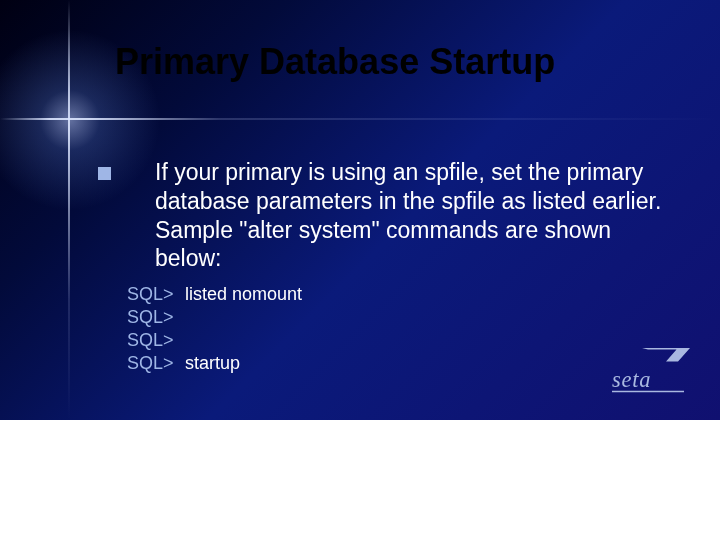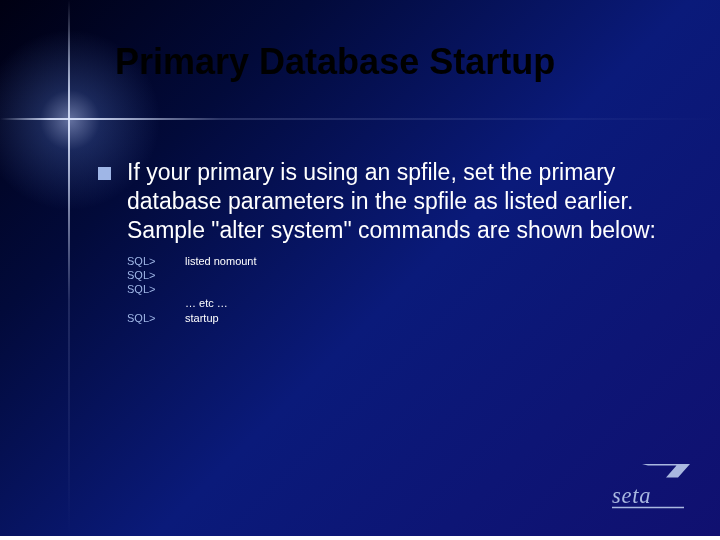--- a/index.html
+++ b/index.html
@@ -6,21 +6,21 @@
     margin: 0;
     padding: 0;
     width: 720px;
     height: 540px;
     overflow: hidden;
     font-family: Verdana, Arial, sans-serif;
   }
   .slide {
     position: relative;
     width: 720px;
-    height: 536px;
+    height: 420px;
     background:
       radial-gradient(circle at 70px 120px, rgba(180,200,255,0.55) 0px, rgba(100,140,230,0.25) 30px, rgba(0,0,0,0) 90px),
       linear-gradient(135deg, #000012 0%, #020a3a 25%, #0a1a7a 55%, #101070 100%);
     color: #fff;
     box-sizing: border-box;
   }
   .hline {
     position: absolute;
     left: 0;
     top: 118px;
@@ -62,25 +62,26 @@
   .bullet {
     width: 13px;
     height: 13px;
     background: #9fb6e6;
     margin-top: 9px;
     margin-right: 16px;
     flex: 0 0 auto;
   }
   .bullet-text {
     flex: 1 1 auto;
+    margin-left: 28px;
   }
   .sql-block {
     margin-top: 10px;
     margin-left: 29px;
-    font-size: 11px;
+    font-size: 18px;
     line-height: 1.28;
   }
   .sql-line {
     display: flex;
     align-items: flex-start;
   }
   .sql-prompt {
     color: #9fb6e6;
     width: 58px;
     flex: 0 0 58px;
@@ -126,24 +127,20 @@
         <span class="sql-prompt">SQL&gt;</span>
         <span class="sql-text">listed nomount</span>
       </div>
       <div class="sql-line">
         <span class="sql-prompt">SQL&gt;</span>
       </div>
       <div class="sql-line">
         <span class="sql-prompt">SQL&gt;</span>
       </div>
       <div class="sql-line">
-        <span class="sql-prompt"></span>
-        <span class="sql-text">… etc …</span>
-      </div>
-      <div class="sql-line">
         <span class="sql-prompt">SQL&gt;</span>
         <span class="sql-text">startup</span>
       </div>
     </div>
   </div>
 
   <div class="logo">
     <svg viewBox="0 0 120 80">
       <path d="M48 8 L112 8 L96 26 L80 26 L94 10 L56 10 Z" fill="#a9b8e0"></path>
       <text x="8" y="60" class="logo-text">seta</text>

